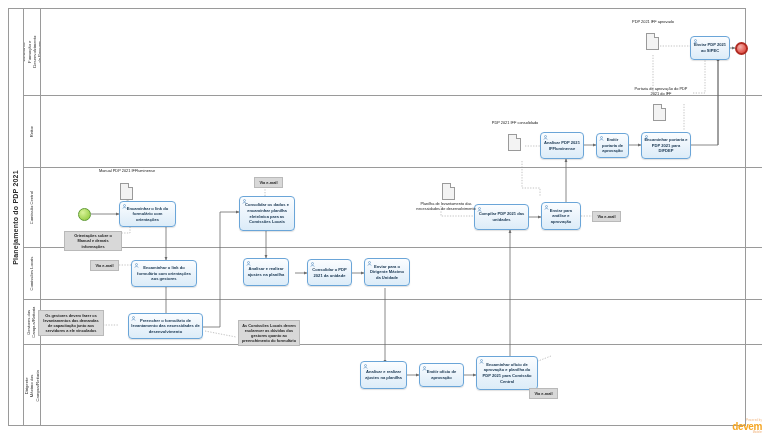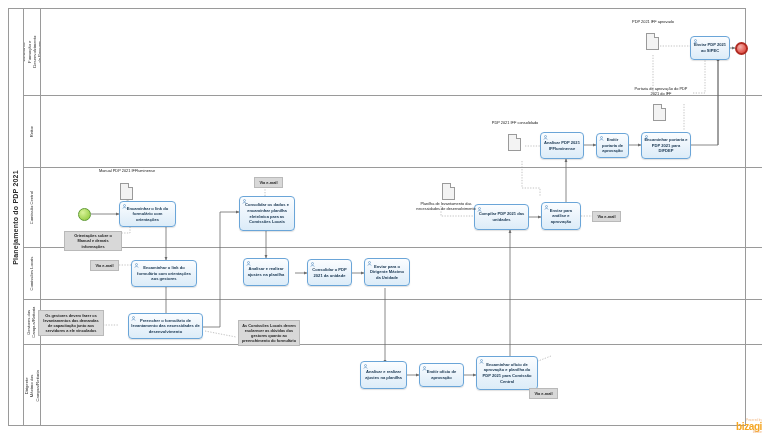--- a/index.html
+++ b/index.html
@@ -328,17 +328,17 @@
   <div class="anno small" style="left:592px;top:211px;width:29px;height:11px;">
     <span>Via e-mail</span>
   </div>
 
   <div class="anno small" style="left:529px;top:388px;width:29px;height:11px;">
     <span>Via e-mail</span>
   </div>
 
   <div class="wm">
     <div class="pb">Powered by</div>
-    <div class="bz">bizagi</div>
+    <div class="bz">devem</div>
     <div class="sl">Modeler</div>
   </div>
 
 </div>
 
 </body></html>

